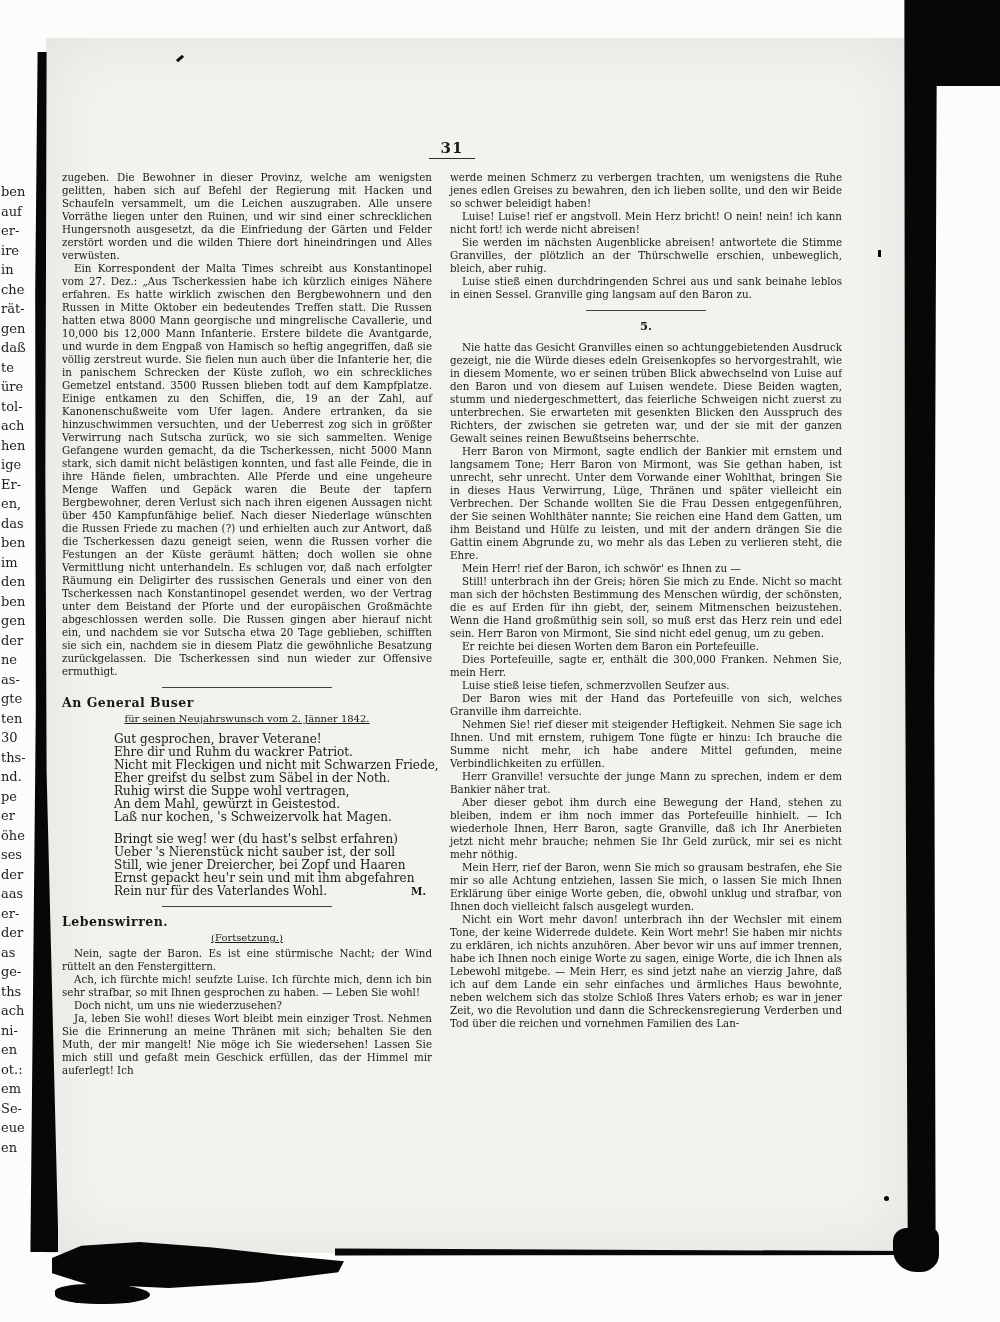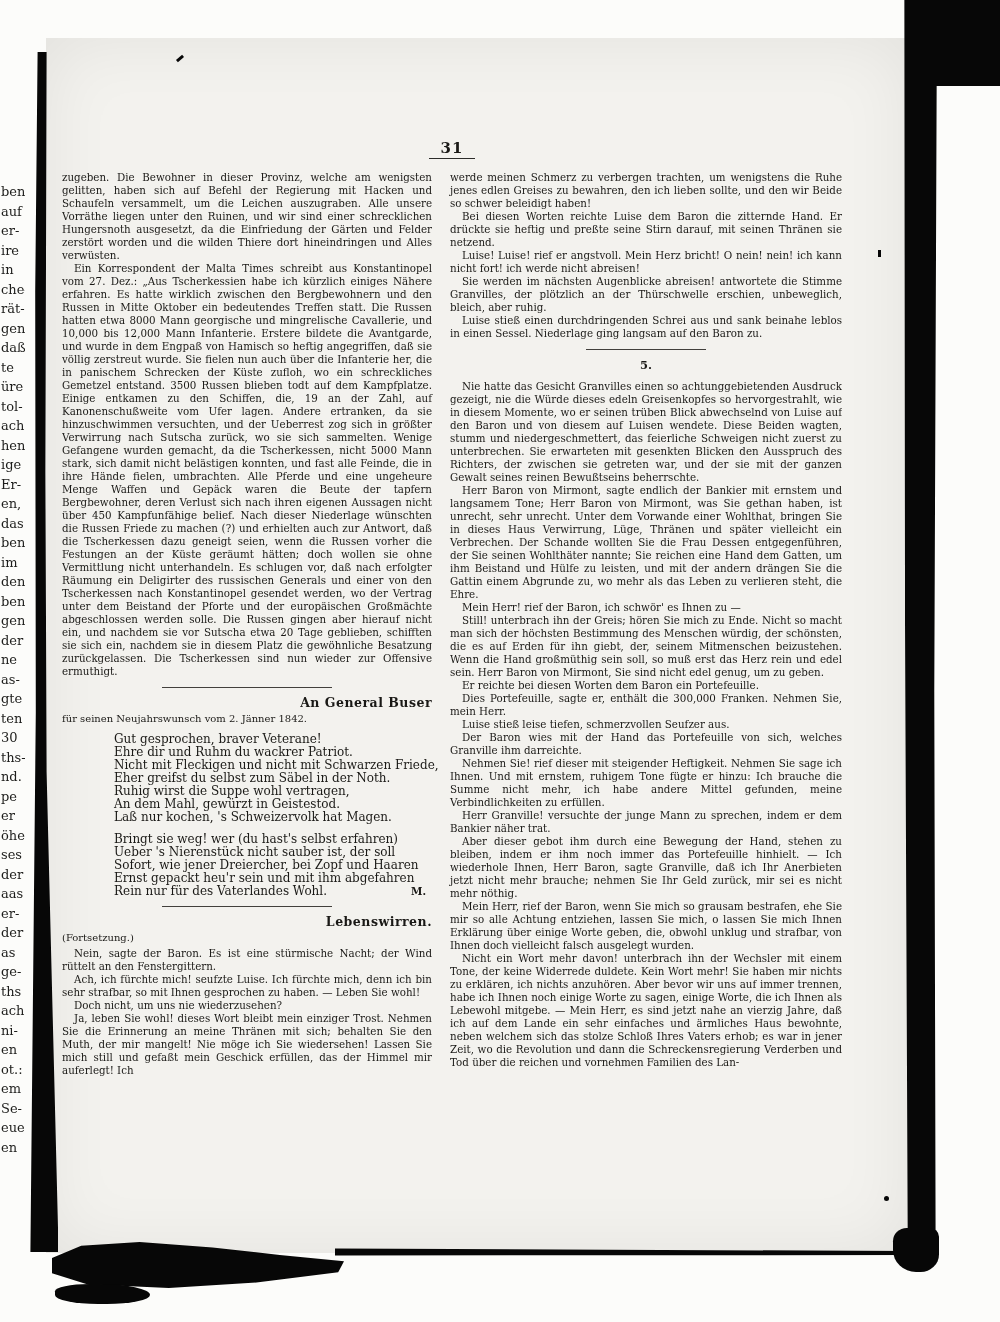--- a/index.html
+++ b/index.html
@@ -68,22 +68,22 @@
 
   .para {
     font-size:10.3px; line-height:13px; text-align:justify;
     text-indent:12px; hyphens:auto;
   }
   .no-first-indent p:first-of-type { text-indent:0; }
 
   .rule { border-top:1px solid #42403c; width:170px; margin:9px auto 7px; }
   .rule.small { width:120px; }
 
-  .sec-title { font-size:12.5px; font-weight:bold; text-align:right; letter-spacing:0.5px; }
-  .sec-sub   { font-size:10px; margin:3px 0 4px; }
+  .sec-title { font-size:12.5px; font-weight:bold; text-align:left; letter-spacing:0.5px; }
+  .sec-sub   { font-size:10px; text-align:center; margin:3px 0 4px;text-decoration:underline; }
 
   .stanza { margin:9px 0 0 52px; }
   .pline  { font-size:12px; line-height:13px; white-space:nowrap; }
   .poem-author { text-align:right; margin-top:-13px; padding-right:6px; font-size:10.3px; font-weight:bold; }
 
   .chapter-num { text-align:center; font-size:11.5px; font-weight:bold; margin:8px 0 8px; }
 </style>
 </head>
 <body>
 
@@ -187,21 +187,21 @@
             <div class="pline">Nicht mit Fleckigen und nicht mit Schwarzen Friede,</div>
             <div class="pline">Eher greifst du selbst zum Säbel in der Noth.</div>
             <div class="pline">Ruhig wirst die Suppe wohl vertragen,</div>
             <div class="pline">An dem Mahl, gewürzt in Geistestod.</div>
             <div class="pline">Laß nur kochen, 's Schweizervolk hat Magen.</div>
           </div>
         <div class="stanza">
 
         <div class="pline">Bringt sie weg! wer (du hast's selbst erfahren)</div>
             <div class="pline">Ueber 's Nierenstück nicht sauber ist, der soll</div>
-            <div class="pline">Sofort, wie jener Dreiercher, bei Zopf und Haaren</div>
+            <div class="pline">Still, wie jener Dreiercher, bei Zopf und Haaren</div>
             <div class="pline">Ernst gepackt heu'r sein und mit ihm abgefahren</div>
             <div class="pline">Rein nur für des Vaterlandes Wohl.</div>
           </div>
         <div class="poem-author">M.</div>
 
         <div class="rule"></div>
 
         <h3 class="sec-title">Lebenswirren.</h3>
         <div class="sec-sub">(Fortsetzung.)</div>
 
@@ -213,24 +213,23 @@
             <p class="para">Ja, leben Sie wohl! dieses Wort bleibt mein einziger Trost. Nehmen Sie die Erinnerung an meine Thränen mit sich; behalten Sie den Muth, der mir mangelt! Nie möge ich Sie wiedersehen! Lassen Sie mich still und gefaßt mein Geschick erfüllen, das der Himmel mir auferlegt! Ich</p>
           </div>
 
       </div>
 
       <div class="col-right">
 
         <div class="no-first-indent">
 
         <p class="para">werde meinen Schmerz zu verbergen trachten, um wenigstens die Ruhe jenes edlen Greises zu bewahren, den ich lieben sollte, und den wir Beide so schwer beleidigt haben!</p>
-            <p class="para">Bei diesen Worten reichte Luise dem Baron die zitternde Hand. Er drückte sie heftig und preßte seine Stirn darauf, mit seinen Thränen sie netzend.</p>
             <p class="para">Luise! Luise! rief er angstvoll. Mein Herz bricht! O nein! nein! ich kann nicht fort! ich werde nicht abreisen!</p>
             <p class="para">Sie werden im nächsten Augenblicke abreisen! antwortete die Stimme Granvilles, der plötzlich an der Thürschwelle erschien, unbeweglich, bleich, aber ruhig.</p>
-            <p class="para">Luise stieß einen durchdringenden Schrei aus und sank beinahe leblos in einen Sessel. Niederlage ging langsam auf den Baron zu.</p>
+            <p class="para">Luise stieß einen durchdringenden Schrei aus und sank beinahe leblos in einen Sessel. Granville ging langsam auf den Baron zu.</p>
           </div>
 
         <div class="rule small"></div>
         <div class="chapter-num">5.</div>
 
         <div>
 
         <p class="para">Nie hatte das Gesicht Granvilles einen so achtunggebietenden Ausdruck gezeigt, nie die Würde dieses edeln Greisenkopfes so hervorgestrahlt, wie in diesem Momente, wo er seinen trüben Blick abwechselnd von Luise auf den Baron und von diesem auf Luisen wendete. Diese Beiden wagten, stumm und niedergeschmettert, das feierliche Schweigen nicht zuerst zu unterbrechen. Sie erwarteten mit gesenkten Blicken den Ausspruch des Richters, der zwischen sie getreten war, und der sie mit der ganzen Gewalt seines reinen Bewußtseins beherrschte.</p>
             <p class="para">Herr Baron von Mirmont, sagte endlich der Bankier mit ernstem und langsamem Tone; Herr Baron von Mirmont, was Sie gethan haben, ist unrecht, sehr unrecht. Unter dem Vorwande einer Wohlthat, bringen Sie in dieses Haus Verwirrung, Lüge, Thränen und später vielleicht ein Verbrechen. Der Schande wollten Sie die Frau Dessen entgegenführen, der Sie seinen Wohlthäter nannte; Sie reichen eine Hand dem Gatten, um ihm Beistand und Hülfe zu leisten, und mit der andern drängen Sie die Gattin einem Abgrunde zu, wo mehr als das Leben zu verlieren steht, die Ehre.</p>
             <p class="para">Mein Herr! rief der Baron, ich schwör' es Ihnen zu —</p>

